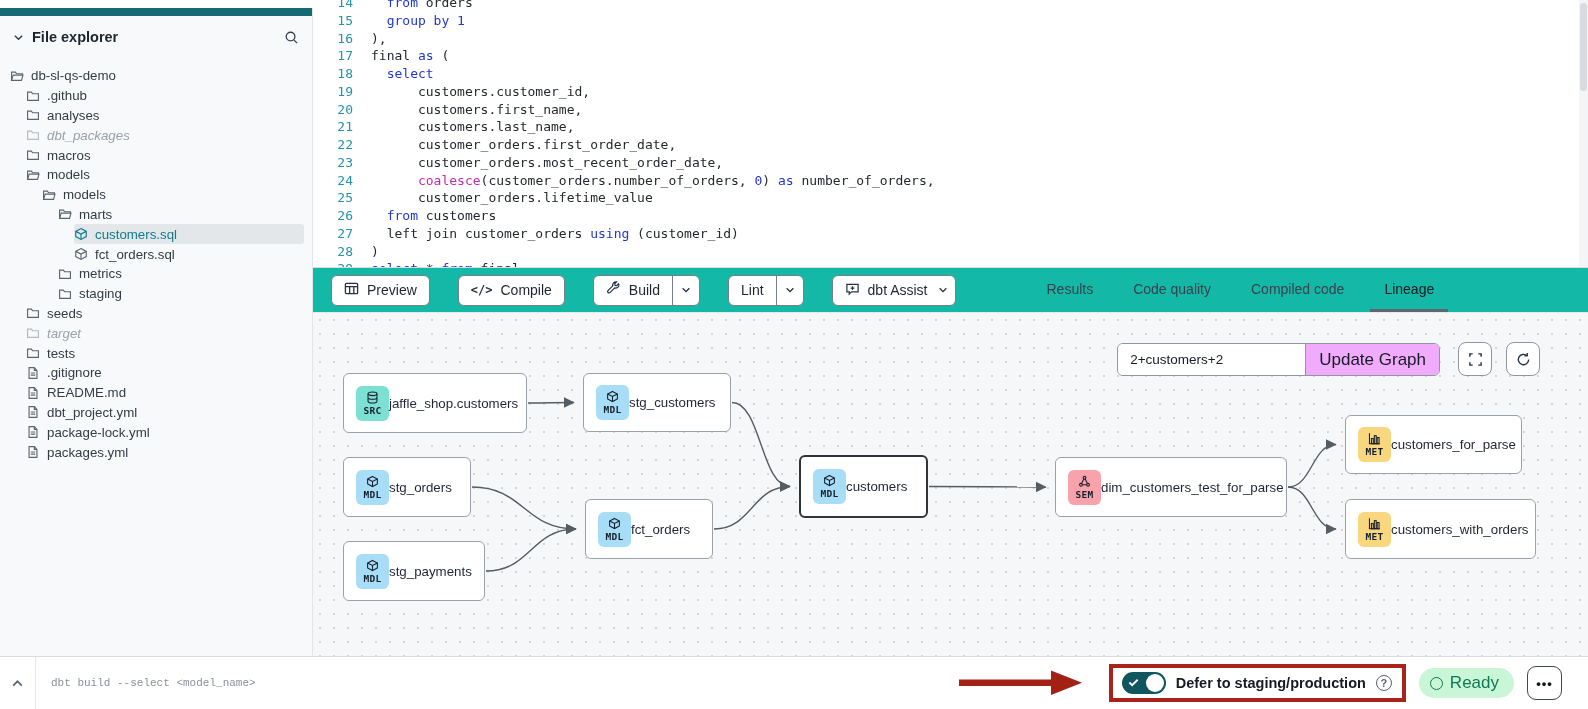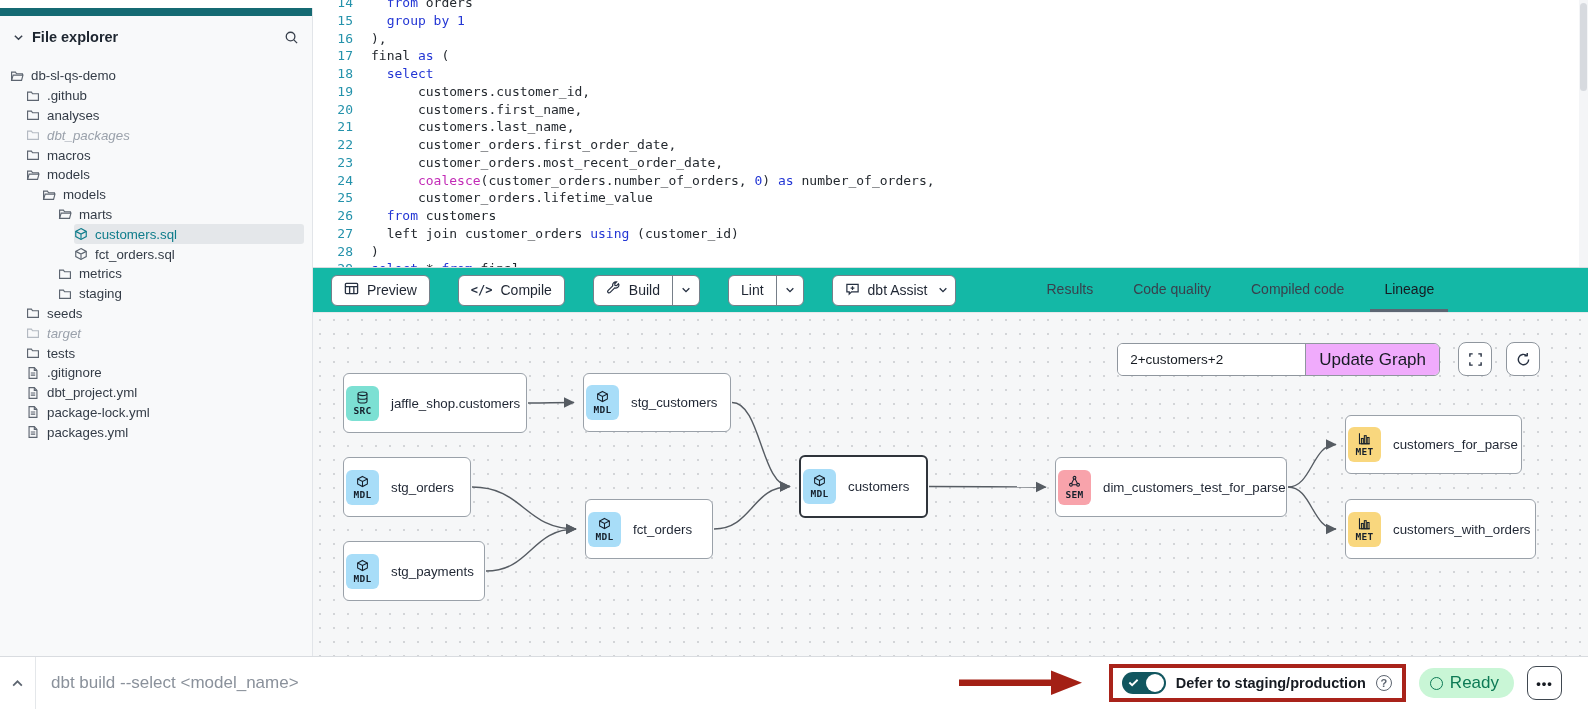--- a/index.html
+++ b/index.html
@@ -60,21 +60,21 @@
          height:100%; cursor:pointer; border-bottom:3px solid transparent; margin-right:12px; }
   .tab.active { color:#161b22; border-bottom-color:#5d6673; }
 
   
   .graph { position:absolute; left:313px; top:313px; width:1275px; height:343px;
            background:#f6f7f8;
            background-image:radial-gradient(#d3d5d8 1px, transparent 1.2px);
            background-size:14px 14px; overflow:hidden; }
   .graph svg.edges { position:absolute; left:0; top:0; }
   .gnode { position:absolute; background:#fff; border:1px solid #9aa1a9; border-radius:6px;
-           display:flex; align-items:center; padding-left:2px; gap:12px; cursor:pointer; }
+           display:flex; align-items:center; padding-left:12px; cursor:pointer; }
   .gnode.selected { border:2px solid #2f343b; }
   .gnode .nlabel { font-size:13.3px; color:#1f2633; white-space:nowrap; }
   .gbadge { width:33px; height:35px; border-radius:6px; display:flex; flex-direction:column;
             align-items:center; justify-content:center; flex:none; }
   .gbadge .bl { font-family:"DejaVu Sans Mono",monospace; font-size:9.5px; font-weight:bold;
                 color:#16202c; margin-top:1px; letter-spacing:.3px; }
   .gbadge svg { stroke:#16202c; }
 
   .gctrl { position:absolute; top:30px; right:148px; display:flex; height:33px;
            border:1px solid #8f969e; border-radius:6px; background:#fff; overflow:hidden; }
@@ -85,22 +85,22 @@
   .sqbtn { position:absolute; top:29px; width:34px; height:34px; background:#fff;
            border:1px solid #8f969e; border-radius:8px; display:flex; align-items:center;
            justify-content:center; cursor:pointer; }
   .sqbtn svg { stroke:#273142; }
 
   
   .bottombar { position:absolute; left:0; top:656px; width:1588px; height:53px;
                background:#fff; border-top:1px solid #d9dce0; display:flex; align-items:center; }
   .collapse { width:36px; height:100%; display:flex; align-items:center; justify-content:center;
               cursor:pointer; border-right:1px solid #e4e7ea; flex:none; }
-  .prompt { flex:1; border:none; outline:none; font-size:17px; padding-left:15px;
-            color:#30363f; font-family:Liberation Sans, sans-serif; background:transparent; }
+  .prompt { flex:1; border:none; outline:none; font-size:11px; padding-left:15px;
+            color:#30363f; font-family:Liberation Mono, monospace; background:transparent; }
   .prompt::placeholder { color:#8a919b; }
   .ann-arrow { flex:none; margin-right:26px; }
   .defer-group { flex:none; display:flex; align-items:center; gap:10px; background:#fff;
                  border:4px solid #a9231a; padding:4px 10px 4px 9px; }
   .toggle { width:44px; height:22px; background:#11565f; border-radius:11px; position:relative;
             cursor:pointer; flex:none; }
   .toggle .knob { position:absolute; right:2px; top:2px; width:18px; height:18px;
                   background:#fff; border-radius:50%; }
   .toggle svg { position:absolute; left:6px; top:5px; }
   .defer-label { font-weight:bold; font-size:14.5px; color:#161b22; white-space:nowrap; }
@@ -270,20 +270,29 @@
         </span>
         <span class="tlabel">.gitignore</span>
       </div>
       <div class="tree-row" style="margin-left: 26px;">
         <span class="ticon">
           <svg width="14" height="14" viewBox="0 0 16 16" fill="none" stroke-width="1.3">
             <path d="M3.5 1.8h6L12.5 5v9.2h-9z"></path>
             <path d="M9.5 1.8V5h3M5.5 8h5M5.5 10.5h5"></path>
           </svg>
         </span>
+        <span class="tlabel">README.md</span>
+      </div>
+      <div class="tree-row" style="margin-left: 26px;">
+        <span class="ticon">
+          <svg width="14" height="14" viewBox="0 0 16 16" fill="none" stroke-width="1.3">
+            <path d="M3.5 1.8h6L12.5 5v9.2h-9z"></path>
+            <path d="M9.5 1.8V5h3M5.5 8h5M5.5 10.5h5"></path>
+          </svg>
+        </span>
         <span class="tlabel">dbt_project.yml</span>
       </div>
       <div class="tree-row" style="margin-left: 26px;">
         <span class="ticon">
           <svg width="14" height="14" viewBox="0 0 16 16" fill="none" stroke-width="1.3">
             <path d="M3.5 1.8h6L12.5 5v9.2h-9z"></path>
             <path d="M9.5 1.8V5h3M5.5 8h5M5.5 10.5h5"></path>
           </svg>
         </span>
         <span class="tlabel">package-lock.yml</span>

